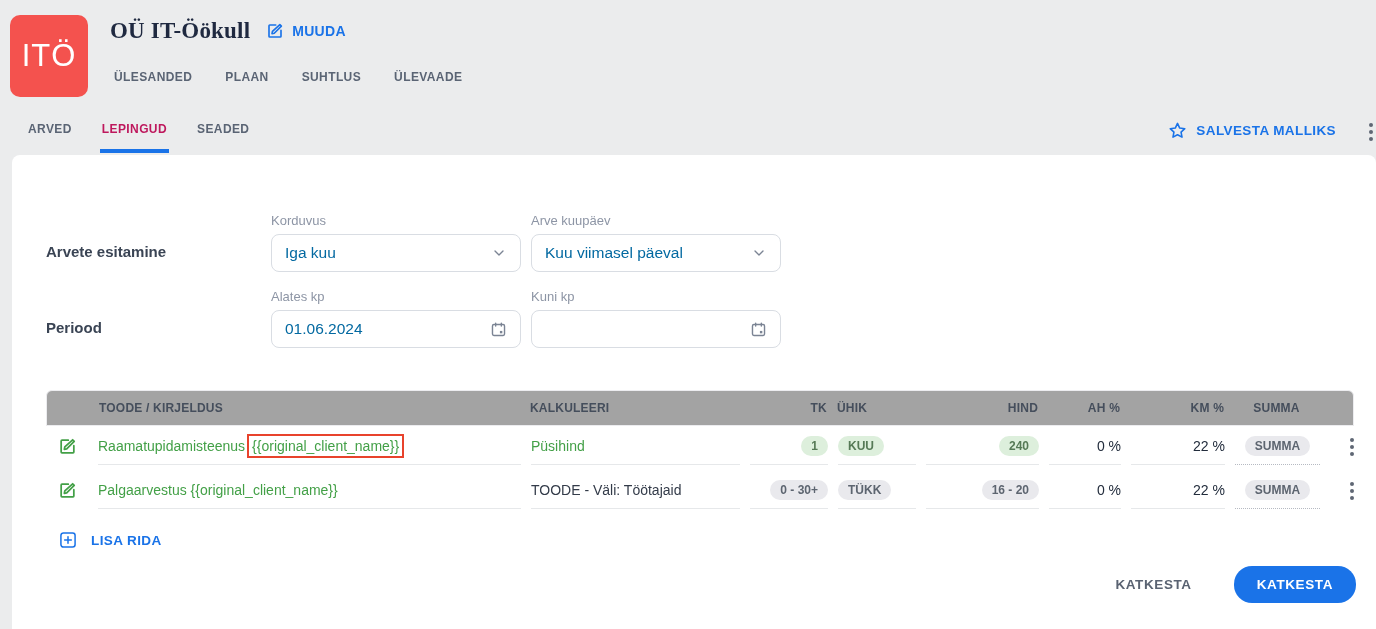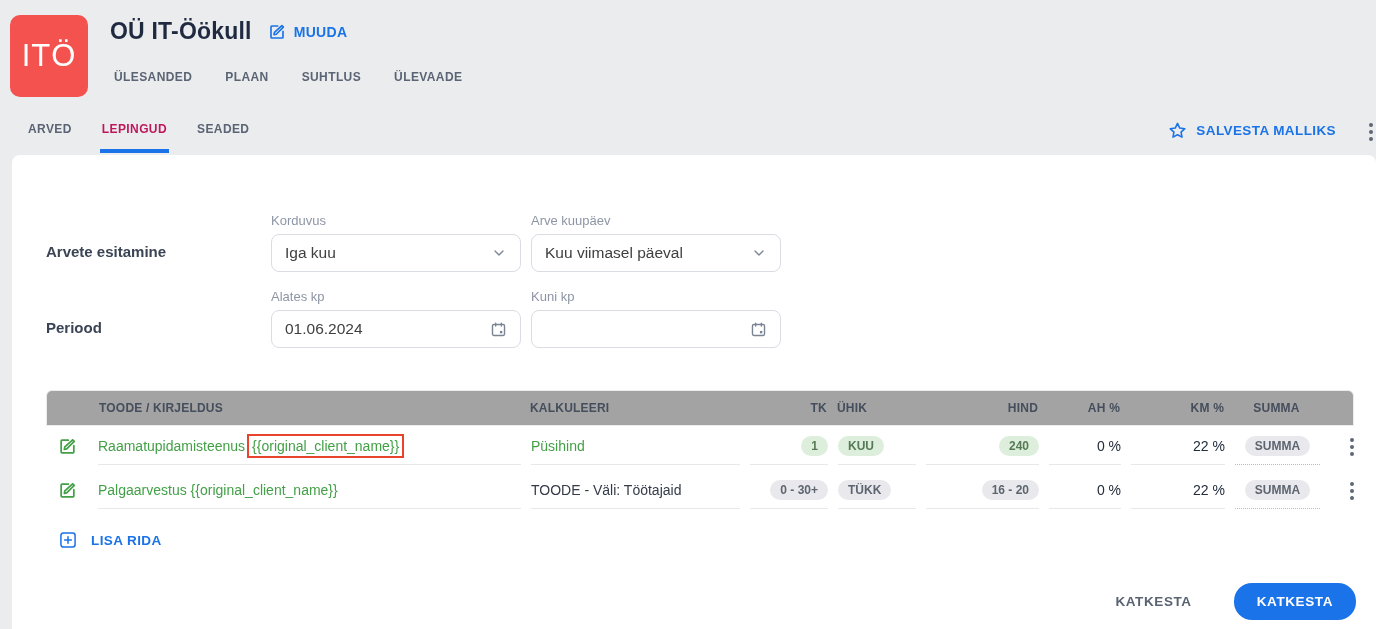--- a/index.html
+++ b/index.html
@@ -12,21 +12,21 @@
     position:relative;
   }
   
   .logo {
     position:absolute; left:10px; top:15px; width:78px; height:82px;
     background:#f4524e; border-radius:10px; color:#fff;
     display:flex; align-items:center; justify-content:center;
     font-size:31px; font-weight:400; letter-spacing:1px;
   }
   .title-row { position:absolute; left:110px; top:18px; display:flex; align-items:center; gap:16px; }
-  .page-title { font-size:23px; font-weight:700; color:#1f2940; letter-spacing:.2px; }
+  .page-title { font-size:23px; font-weight:700; color:#1f2940; letter-spacing:.2px;font-family:Liberation Serif, serif; }
   .muuda-btn { display:flex; align-items:center; gap:8px; color:#1a73e8; font-size:14px; font-weight:700; letter-spacing:.3px; cursor:pointer; }
   .tabs1 { position:absolute; left:110px; top:62px; display:flex; gap:25px; }
   .tab1 {
     font-size:12px; font-weight:700; letter-spacing:.4px; color:#5a6474;
     padding:8px 4px 13px 4px; cursor:pointer; border-bottom:4px solid transparent;
   }
   .tab1.active { color:#1a73e8; border-bottom-color:#1a73e8; }
   
   .subnav { position:absolute; left:26px; right:0; top:112px; display:flex; align-items:flex-start; }
   .tab2 {
@@ -45,21 +45,21 @@
     padding:58px 22px 0 34px;
   }
   
   .form-row { display:flex; margin-bottom:17px; }
   .form-main-label { width:225px; font-size:15px; font-weight:700; color:#3a4454; display:flex; align-items:center; padding-top:18px; }
   .field-group { width:250px; margin-right:10px; }
   .f-label { font-size:13px; color:#8d95a5; margin-bottom:6px; }
   .f-input {
     height:38px; border:1px solid #d9dde3; border-radius:8px; background:#fff;
     display:flex; align-items:center; justify-content:space-between;
-    padding:0 13px; font-size:15.5px; color:#404040; cursor:pointer;
+    padding:0 13px; font-size:15.5px; color:#0369a1; cursor:pointer;
   }
   .f-input .ico { color:#7b8494; display:flex; }
   
   .table { margin-top:42px; }
   .t-grid {
     display:grid;
     grid-template-columns:42px minmax(0,1fr) 209px 78px 78px 113px 72px 94px 85px 24px;
     column-gap:10px; align-items:center;
   }
   .t-head {
@@ -83,21 +83,21 @@
     display:inline-block; padding:4px 10px; border-radius:11px;
     font-size:12px; font-weight:600; line-height:1; white-space:nowrap;
   }
   .badge.green { background:#ddefdc; color:#567a56; }
   .badge.gray { background:#e9e9ed; color:#5d6570; }
   .hl-box { border:2px solid #e8432c; padding:2px 3px; margin-left:2px; display:inline-block; }
   .row-edit-icon { color:#43a047; display:flex; justify-content:center; width:100%; cursor:pointer; }
   .row-kebab { cursor:pointer; margin-left:auto; }
   
   .add-row { display:flex; align-items:center; gap:13px; color:#1a73e8; font-size:13.5px; font-weight:700; letter-spacing:.4px; margin:16px 0 0 12px; cursor:pointer; width:max-content; }
-  .footer { position:absolute; right:20px; bottom:9px; display:flex; align-items:center; gap:42px; }
+  .footer { position:absolute; right:20px; bottom:26px; display:flex; align-items:center; gap:42px; }
   .cancel-btn { font-size:13.5px; font-weight:700; color:#5a6372; letter-spacing:.6px; cursor:pointer; }
   .save-btn {
     background:#1a73e8; color:#fff; font-size:13.5px; font-weight:700; letter-spacing:.6px;
     border:none; border-radius:18px; padding:11px 23px; cursor:pointer;
     font-family:"Liberation Sans", sans-serif;
   }
   svg { display:block; }
 </style>
 </head>
 <body>

